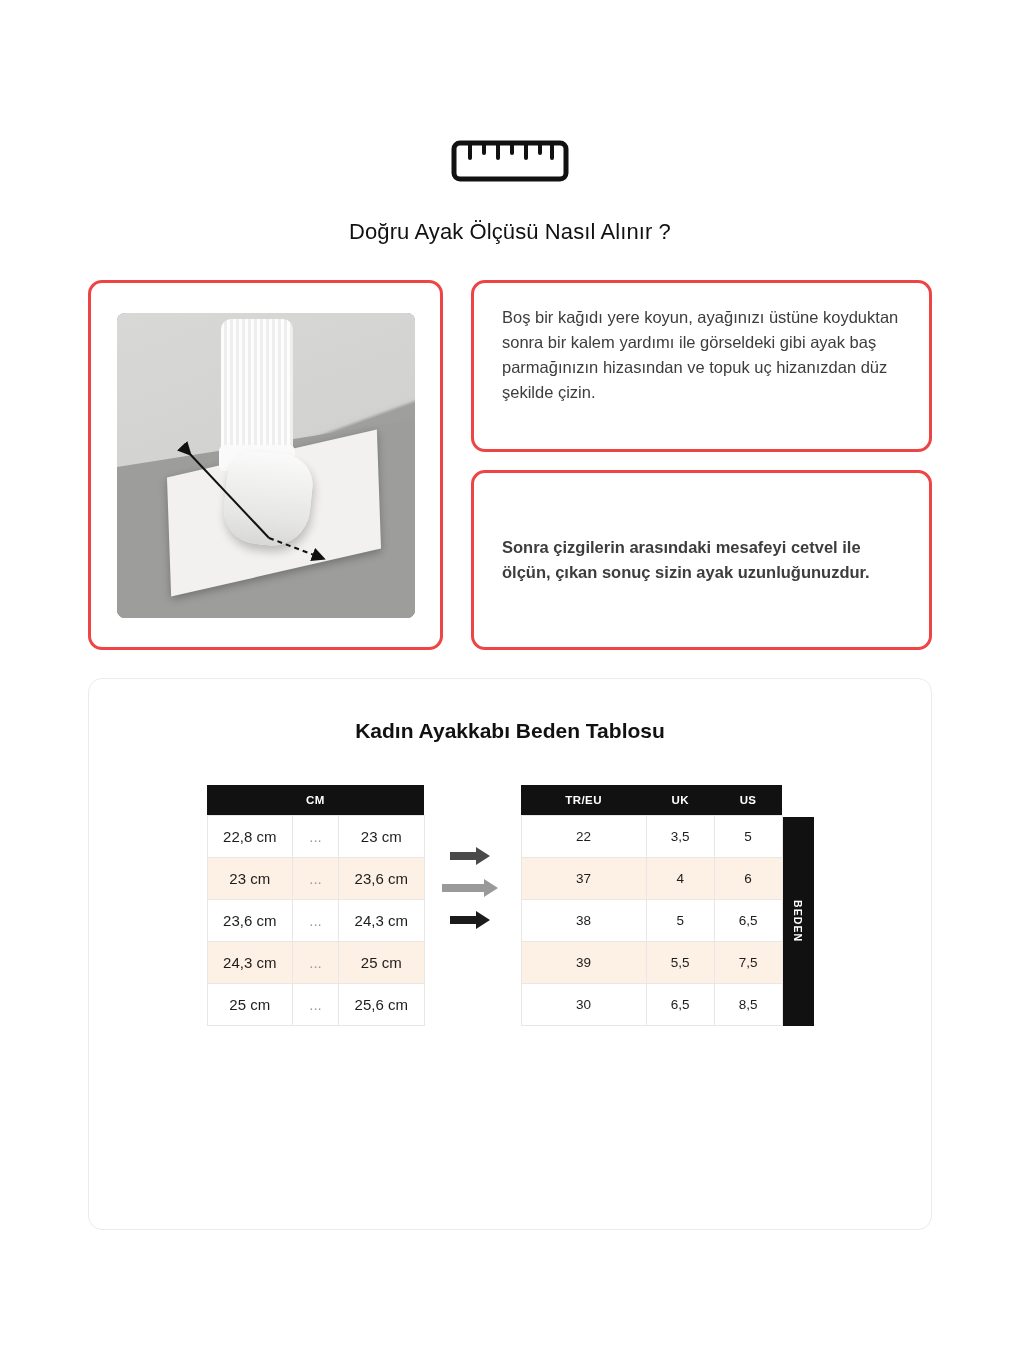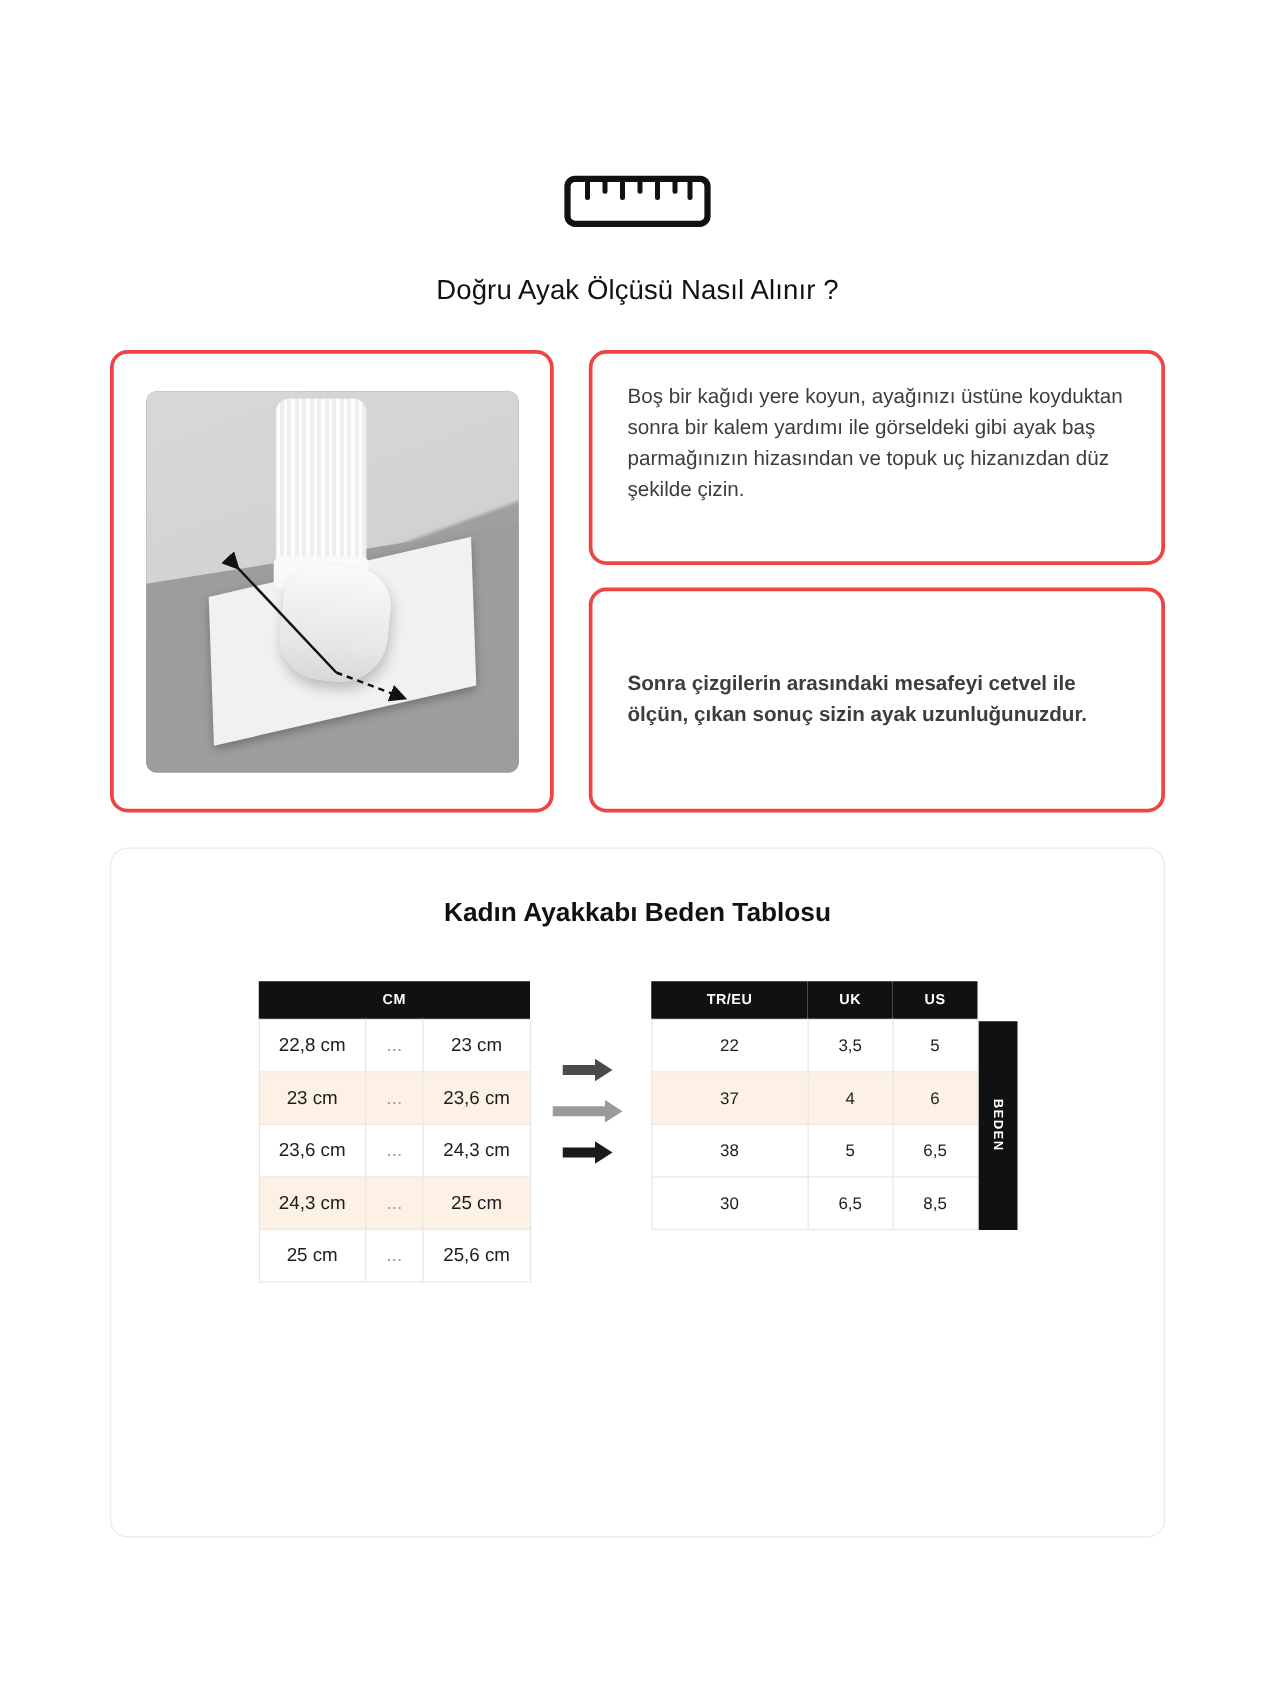--- a/index.html
+++ b/index.html
@@ -357,20 +357,25 @@
             <tr class="alt">
               <td>37</td>
               <td>4</td>
               <td>6</td>
             </tr>
             <tr>
               <td>38</td>
               <td>5</td>
               <td>6,5</td>
             </tr>
+            <tr class="alt">
+              <td>39</td>
+              <td>5,5</td>
+              <td>7,5</td>
+            </tr>
             <tr>
               <td>30</td>
               <td>6,5</td>
               <td>8,5</td>
             </tr>
           </tbody>
         </table>
 
         <div class="beden-bar">
           <span>BEDEN</span>

